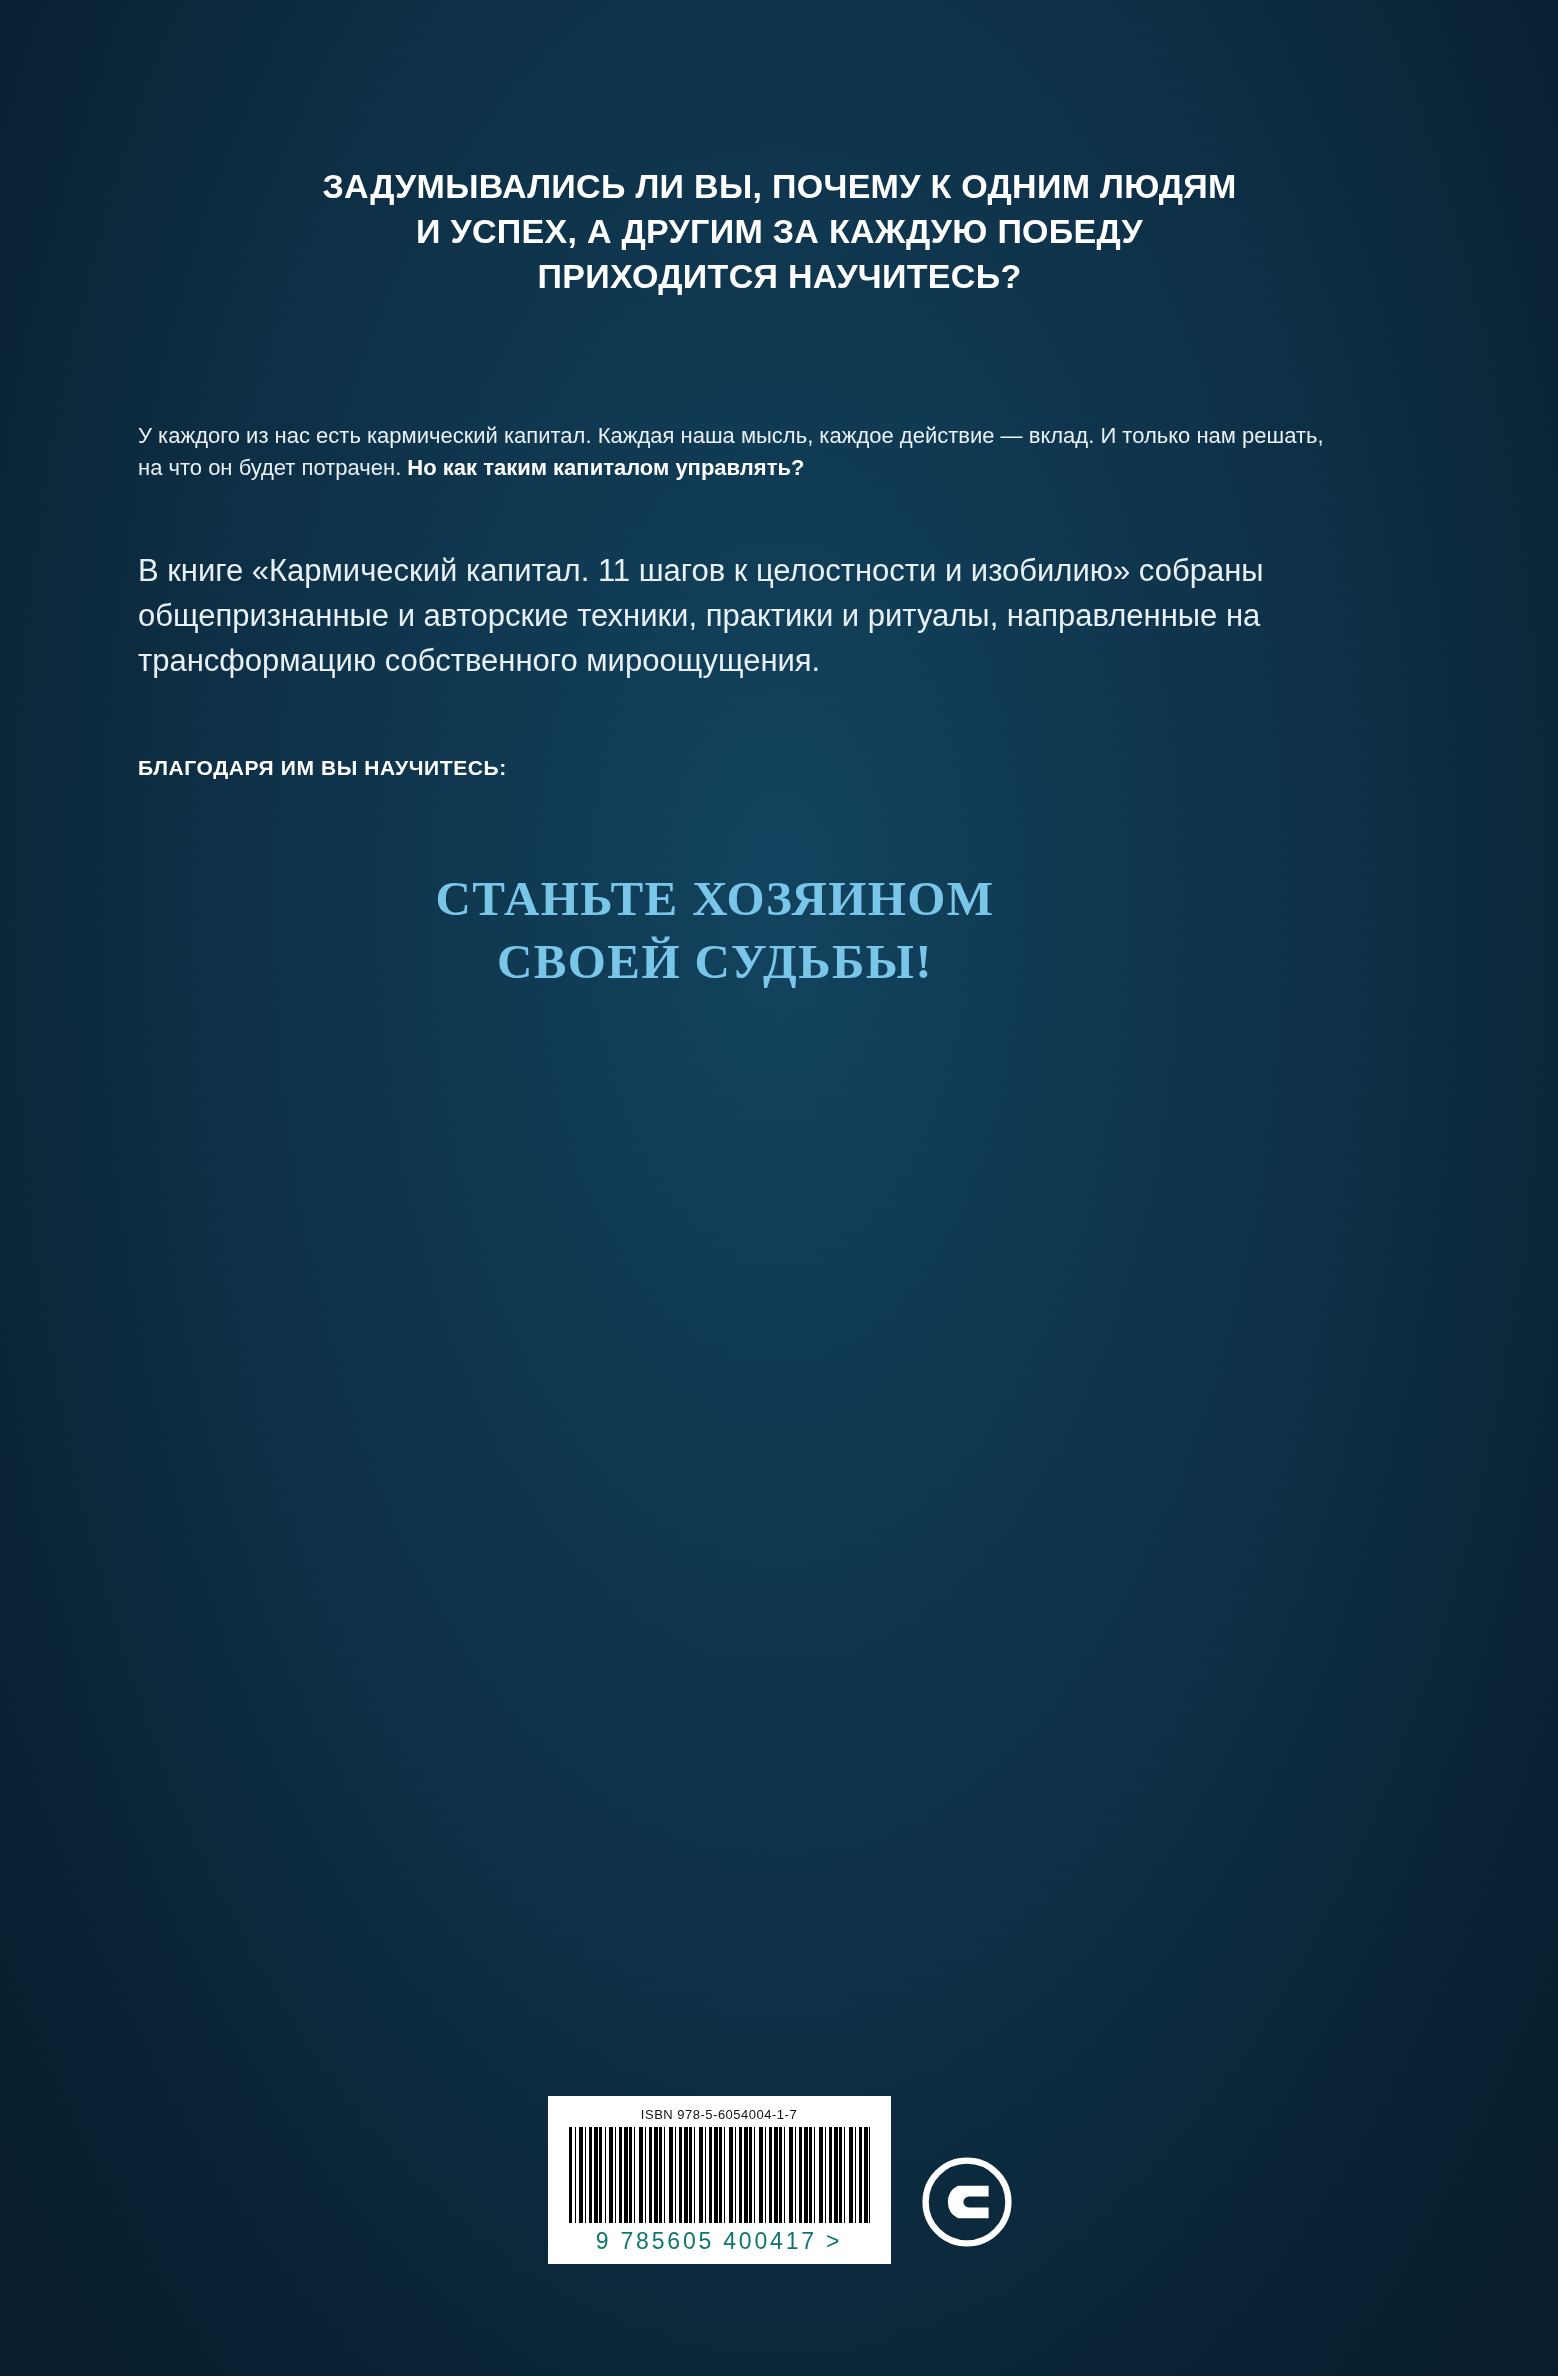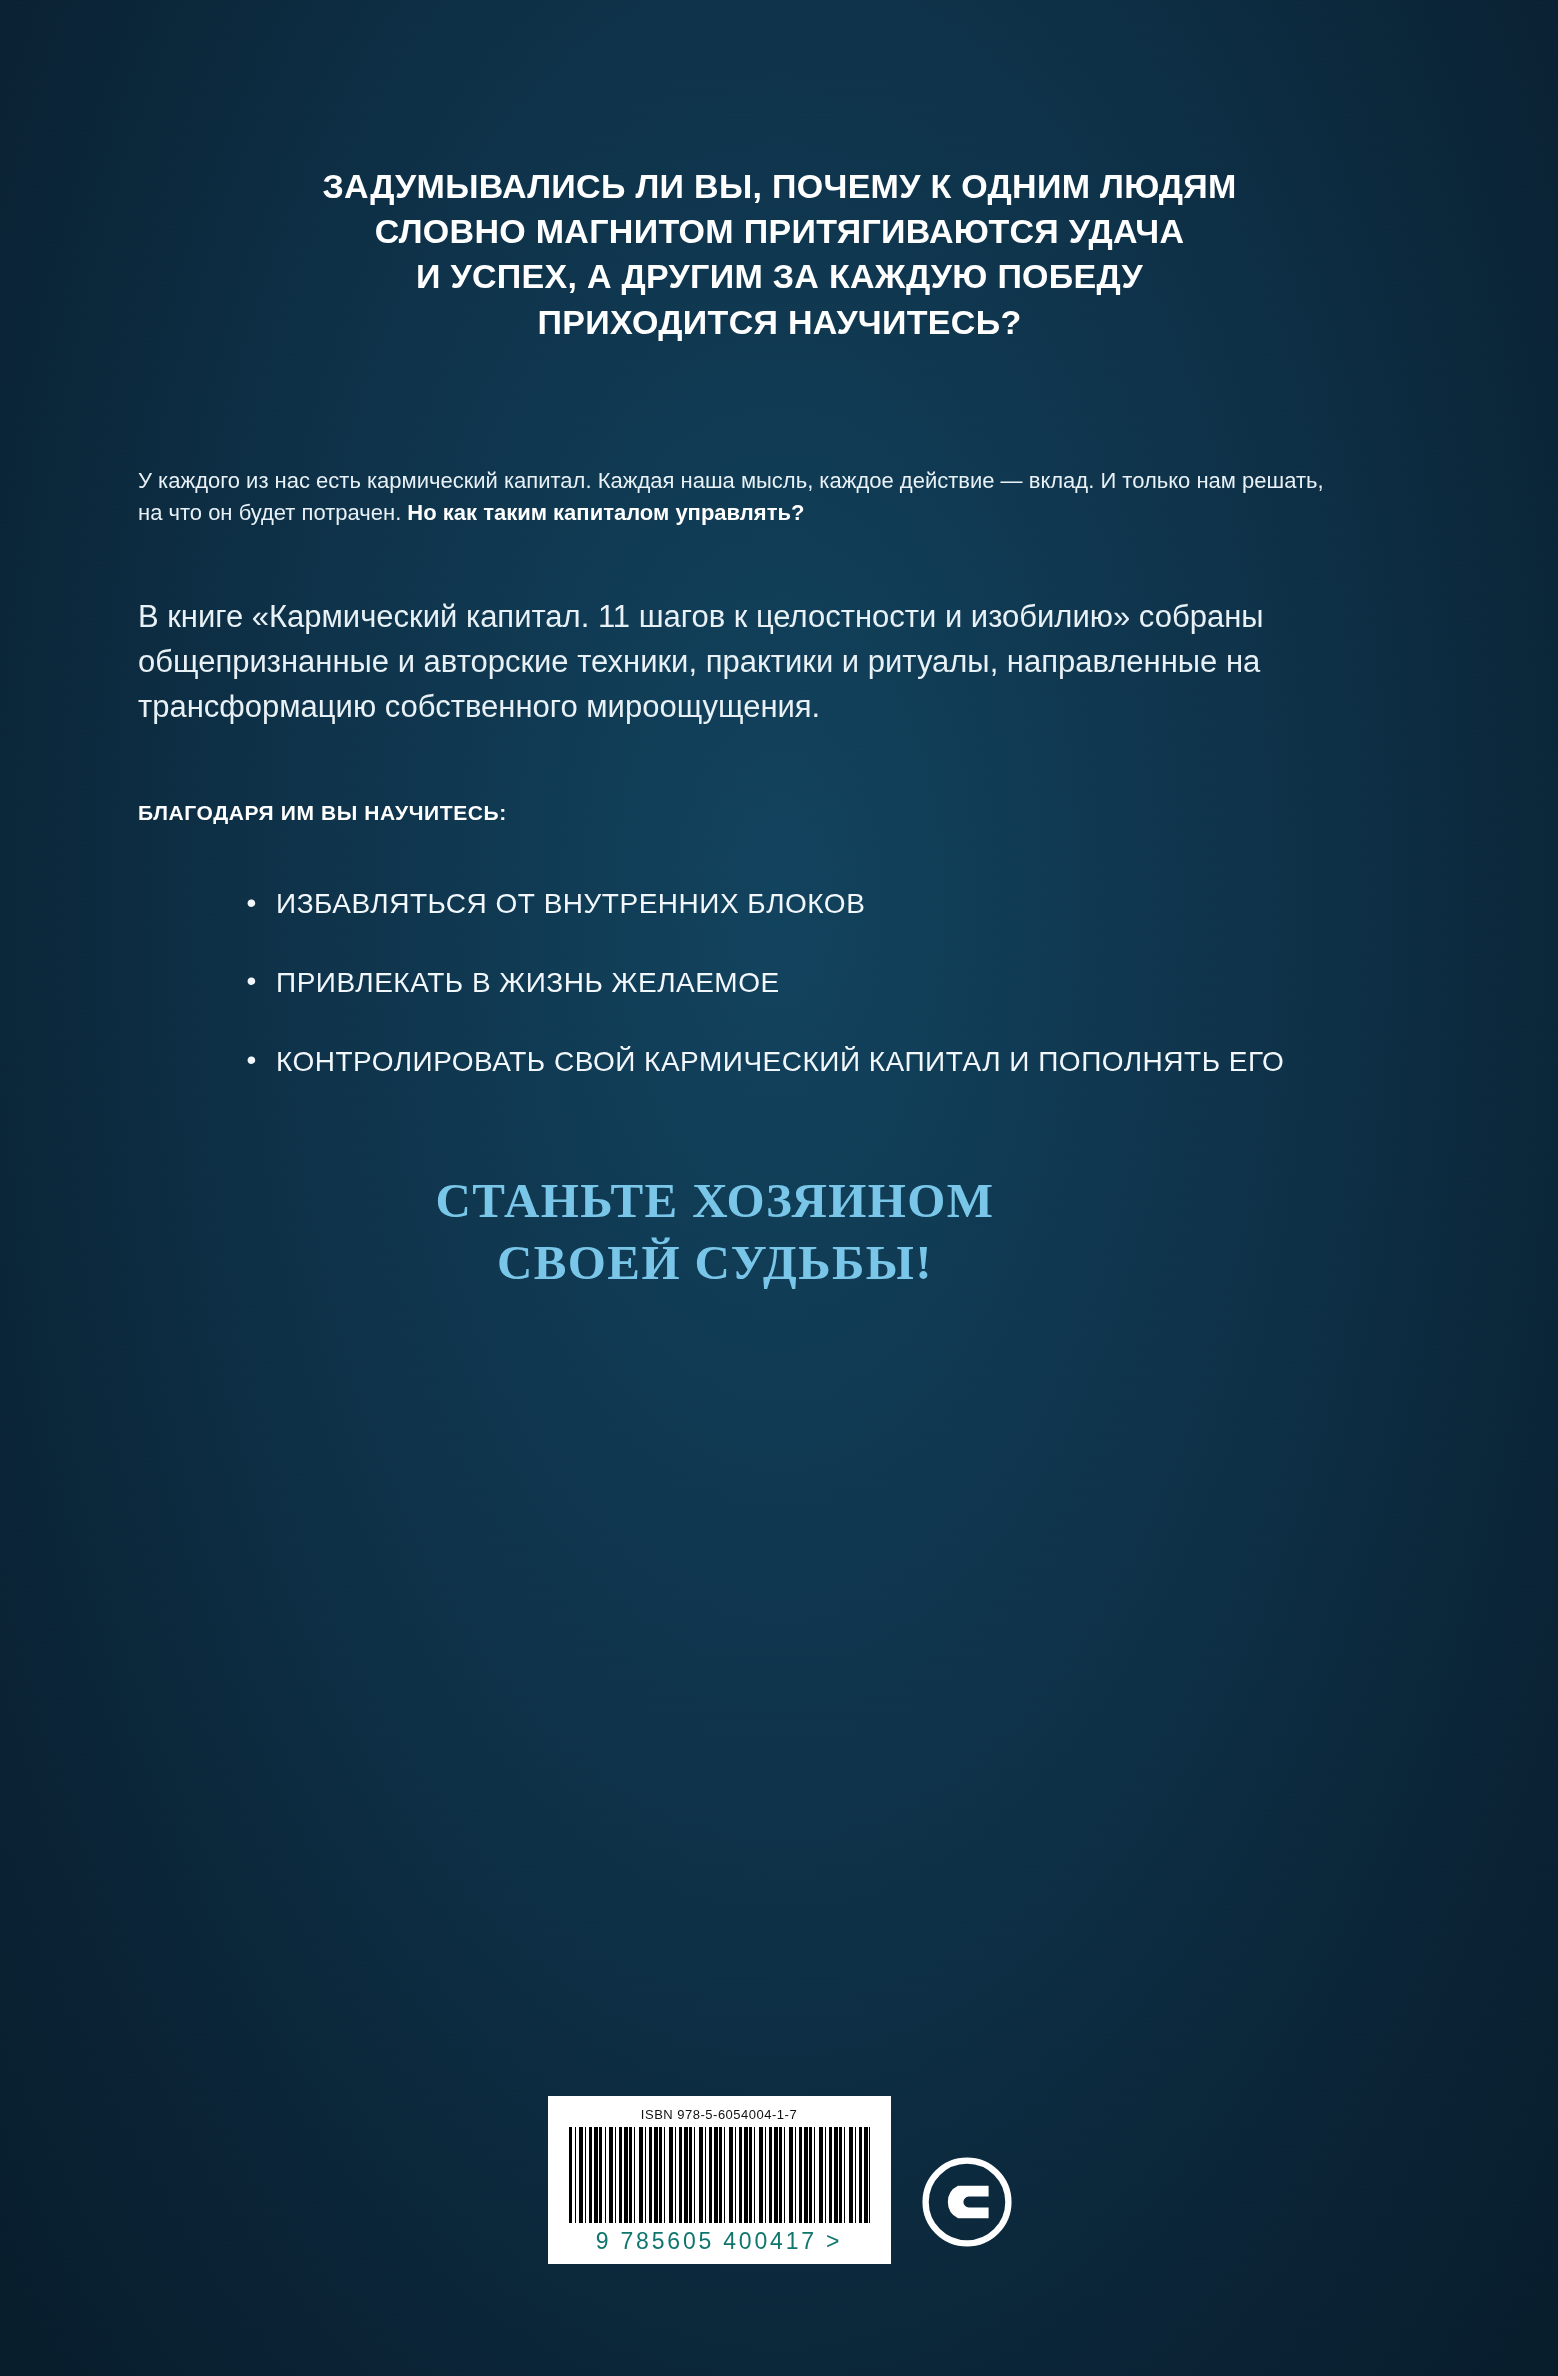--- a/index.html
+++ b/index.html
@@ -169,40 +169,34 @@
 </head>
 <body>
 
 <div class="cover">
   <div class="grain"></div>
 
   <div class="content">
 
     <div class="headline">
       <div>ЗАДУМЫВАЛИСЬ ЛИ ВЫ, ПОЧЕМУ К ОДНИМ ЛЮДЯМ</div>
-      <div>СЛОВНО МАГНИТОМ ПРИТЯГИВАЮТСЯ УДАЧА</div>
       <div>И УСПЕХ, А ДРУГИМ ЗА КАЖДУЮ ПОБЕДУ</div>
       <div>ПРИХОДИТСЯ НАУЧИТЕСЬ?</div>
     </div>
 
     <p class="body-text">
       <span>У каждого из нас есть кармический капитал. Каждая наша мысль, каждое действие — вклад. И только нам решать, на что он будет потрачен. </span><span class="b">Но как таким капиталом управлять?</span>
     </p>
 
     <p class="para2">
       <span>В книге «</span><span class="b">Кармический капитал. 11 шагов к целостности и изобилию</span><span>» собраны общепризнанные и авторские техники, практики и ритуалы, направленные на трансформацию собственного мироощущения.</span>
     </p>
 
     <div class="learn-title">БЛАГОДАРЯ ИМ ВЫ НАУЧИТЕСЬ:</div>
 
-    <ul class="bullets">
-      <li>ИЗБАВЛЯТЬСЯ ОТ ВНУТРЕННИХ БЛОКОВ</li>
-      <li>ПРИВЛЕКАТЬ В ЖИЗНЬ ЖЕЛАЕМОЕ</li>
-      <li>КОНТРОЛИРОВАТЬ СВОЙ КАРМИЧЕСКИЙ КАПИТАЛ И ПОПОЛНЯТЬ ЕГО</li>
-    </ul>
 
     <div class="tagline">
       <div>СТАНЬТЕ ХОЗЯИНОМ</div>
       <div>СВОЕЙ СУДЬБЫ!</div>
     </div>
   </div>
 
   <div class="footer">
     <div class="isbn-box">
       <div class="isbn-text">ISBN 978-5-6054004-1-7</div>

